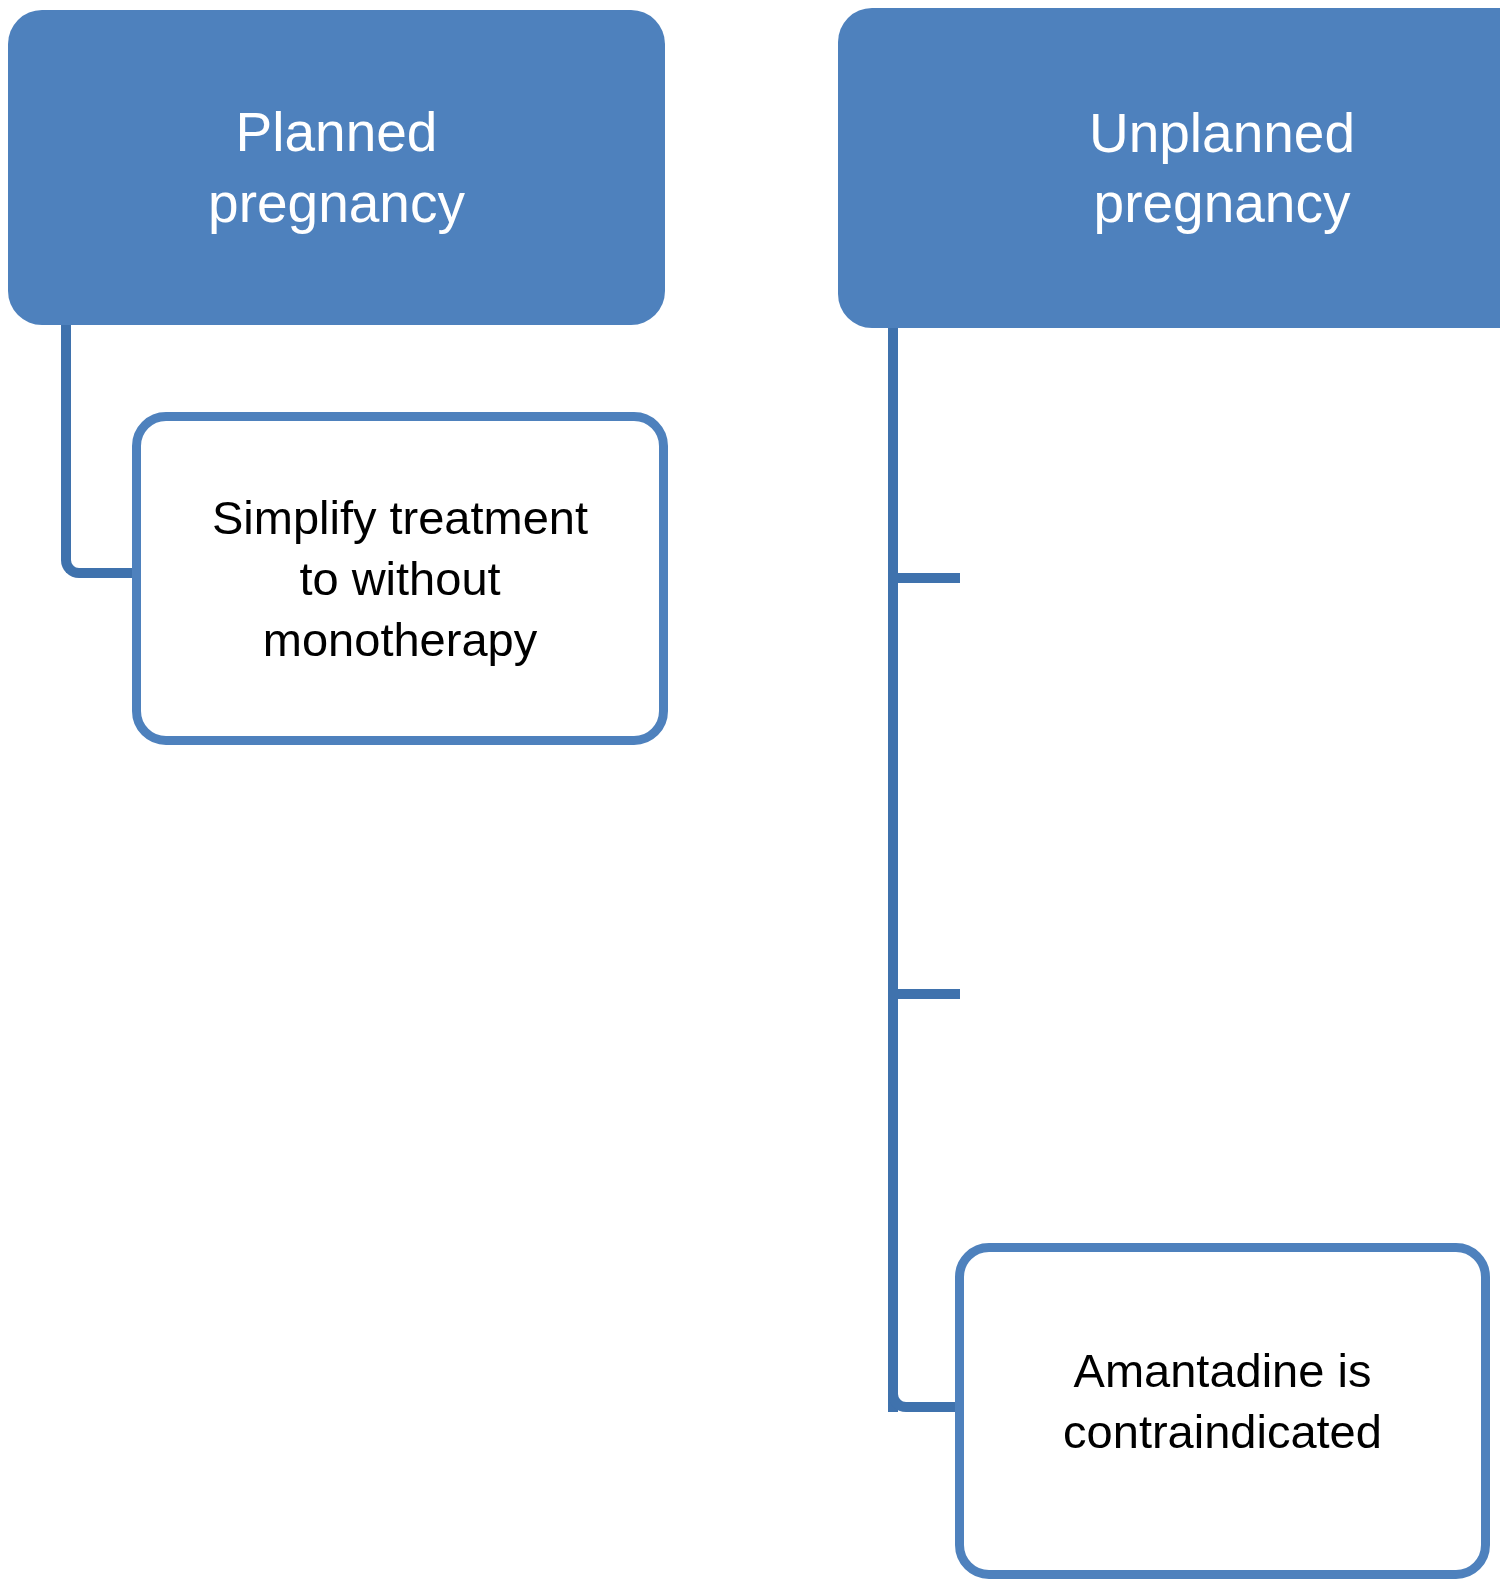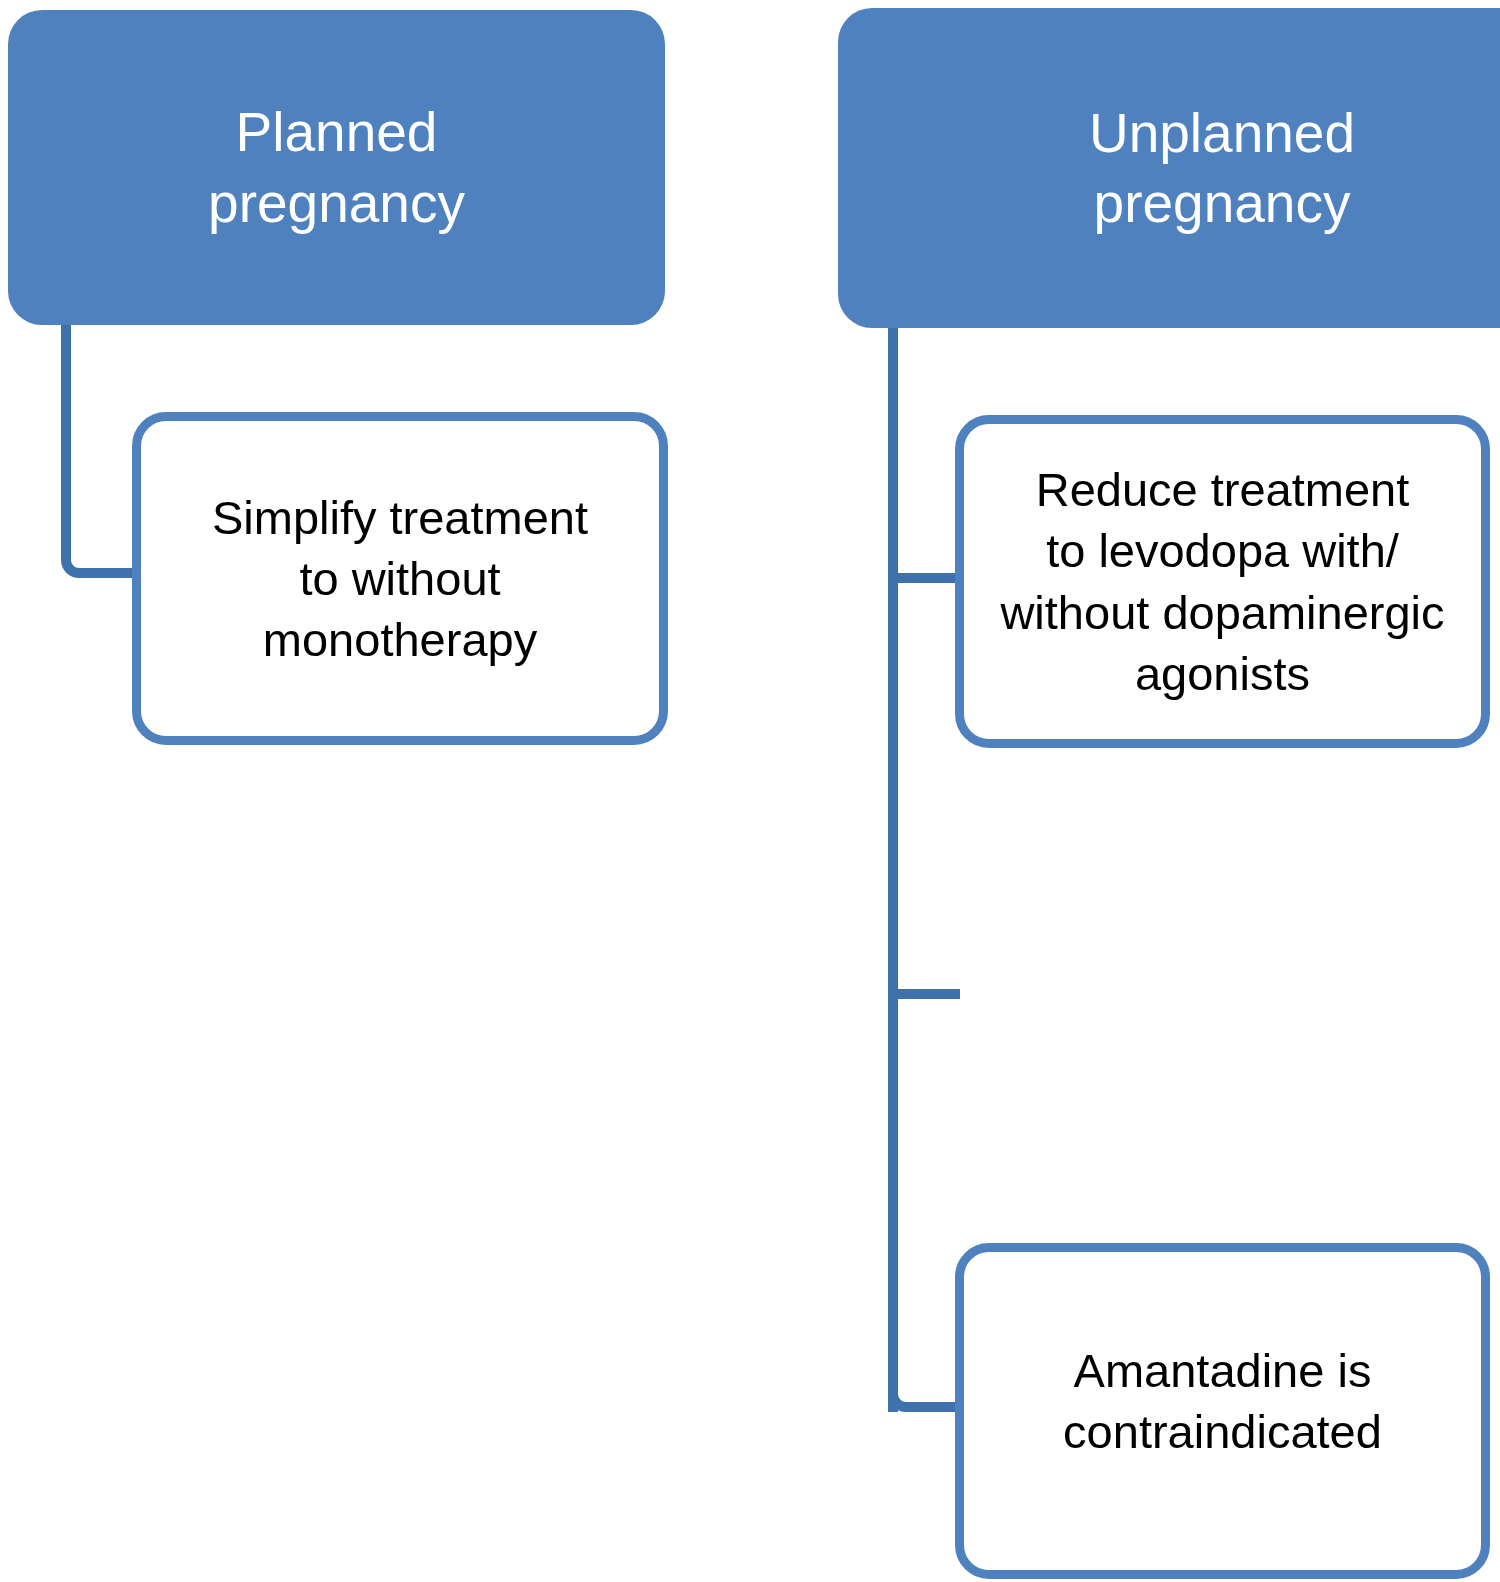--- a/index.html
+++ b/index.html
@@ -92,22 +92,18 @@
 pregnancy</div>
 
   <div class="conn conn-v" style="left:888px; top:328px; width:10px; height:1084px;"></div>
 
   <div class="elbow" style="left:888px; top:1330px; width:72px; height:82px;"></div>
 
   <div class="conn conn-h" style="left:893px; top:573px; width:67px; height:10px;"></div>
 
   <div class="conn conn-h" style="left:893px; top:989px; width:67px; height:10px;"></div>
 
-  <div class="node-box v-center" style="left:955px; top:415px; width:535px; height:333px;">Reduce treatment
-to levodopa with/
-without dopaminergic
-agonists</div>
 
 
   <div class="node-box v-upper" style="left:955px; top:1243px; width:535px; height:336px; align-items:flex-start; padding-top:88px;">Amantadine is
 contraindicated</div>
 
 </div>
 
 </body></html>

